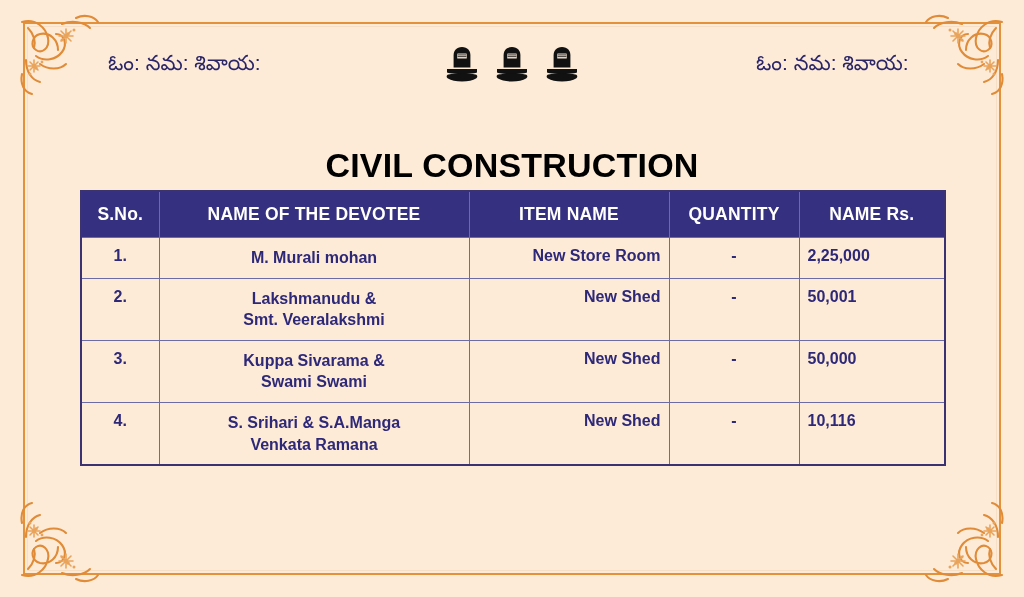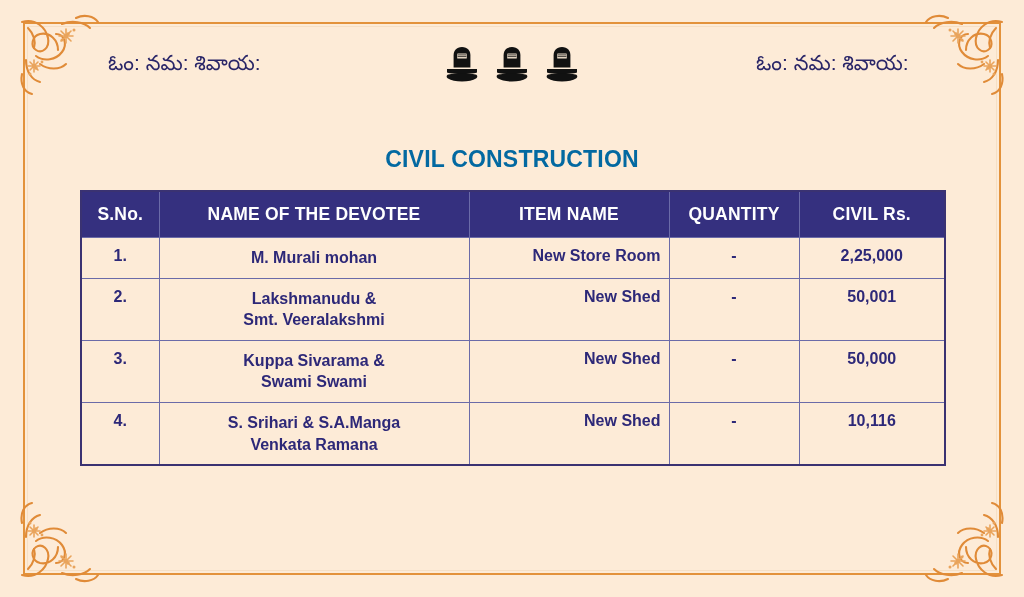--- a/index.html
+++ b/index.html
@@ -84,22 +84,22 @@
     align-items: flex-end;
   }
   .lingam svg { display: block; }
 
   
   .page-title {
     position: absolute;
     left: 0; right: 0;
     top: 146px;
     text-align: center;
-    color: #0369a1;
-    font-size: 23px;
+    color: #000000;
+    font-size: 34px;
     font-weight: bold;
     letter-spacing: 0.2px;
   }
 
   
   .table-wrap {
     position: absolute;
     left: 80px;
     top: 190px;
     width: 738px;
@@ -126,21 +126,21 @@
     font-weight: bold;
     border: 1px solid #6B6BA8;
     padding: 9px 8px;
     vertical-align: top;
     background: #FDEBD7;
   }
   td.c-sno      { text-align: center; width: 78px; }
   td.c-name     { text-align: center;   padding-left: 18px; }
   td.c-item     { text-align: right; }
   td.c-qty      { text-align: center; }
-  td.c-value    { text-align: center;  padding-right: 22px; }
+  td.c-value    { text-align: left;  padding-right: 22px; }
   col.w-sno   { width: 78px; }
   col.w-name  { width: 310px; }
   col.w-item  { width: 200px; }
   col.w-qty   { width: 130px; }
   col.w-value { width: 146px; }
   tr.row-tall td { height: 42px; }
   .name-line { display: block; line-height: 1.35; }
 </style>
 </head>
 <body>
@@ -302,21 +302,21 @@
         <col class="w-item">
         <col class="w-qty">
         <col class="w-value">
     </colgroup>
     <thead>
       <tr>
         <th>S.No.</th>
         <th>NAME OF THE DEVOTEE</th>
         <th>ITEM NAME</th>
         <th>QUANTITY</th>
-        <th>CIVIL Rs.</th>
+        <th>NAME Rs.</th>
       </tr>
     </thead>
     <tbody>
       <tr>
         <td class="c-sno">1.</td>
         <td class="c-name">
           <span class="name-line">M. Murali mohan</span>
           <span class="name-line"></span>
         </td>
         <td class="c-item">New Store Room</td>

